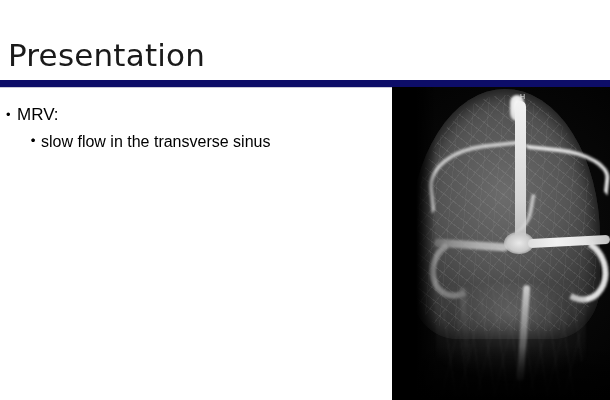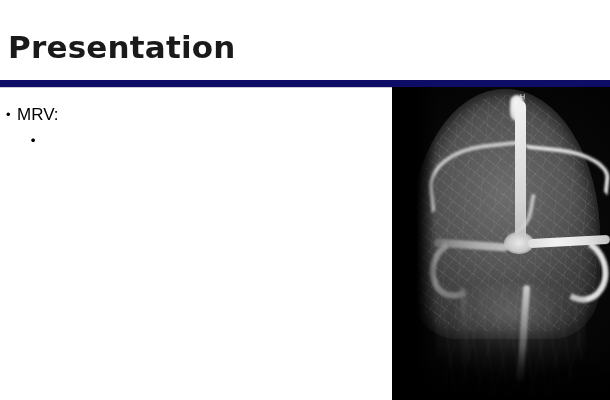--- a/index.html
+++ b/index.html
@@ -15,23 +15,23 @@
     width: 610px;
     height: 400px;
     background: #ffffff;
     overflow: hidden;
   }
 
   
   .slide-title {
     position: absolute;
     left: 8px;
-    top: 28px;
+    top: 36px;
     font-family: "DejaVu Sans", sans-serif;
-    font-weight: 700;
+    font-weight: 400;
     font-size: 31px;
     line-height: 38px;
     letter-spacing: 0.2px;
     color: #1a1a1a;
     white-space: nowrap;
   }
 
   
   .title-rule {
     position: absolute;
@@ -381,20 +381,21 @@
     </div>
 
     <div class="sub-list">
 
       <div class="bullet-l2">
         <span class="marker">•</span>
       </div>
 
       <div class="bullet-l2">
         <span class="marker">•</span>
+        <span>slow flow in the transverse sinus</span>
       </div>
 
     </div>
   </div>
 
   <div class="mrv-panel">
     <div class="mrv-stage">
       <div class="head"></div>
       <div class="head-rim"></div>
       <div class="vein-texture"></div>

